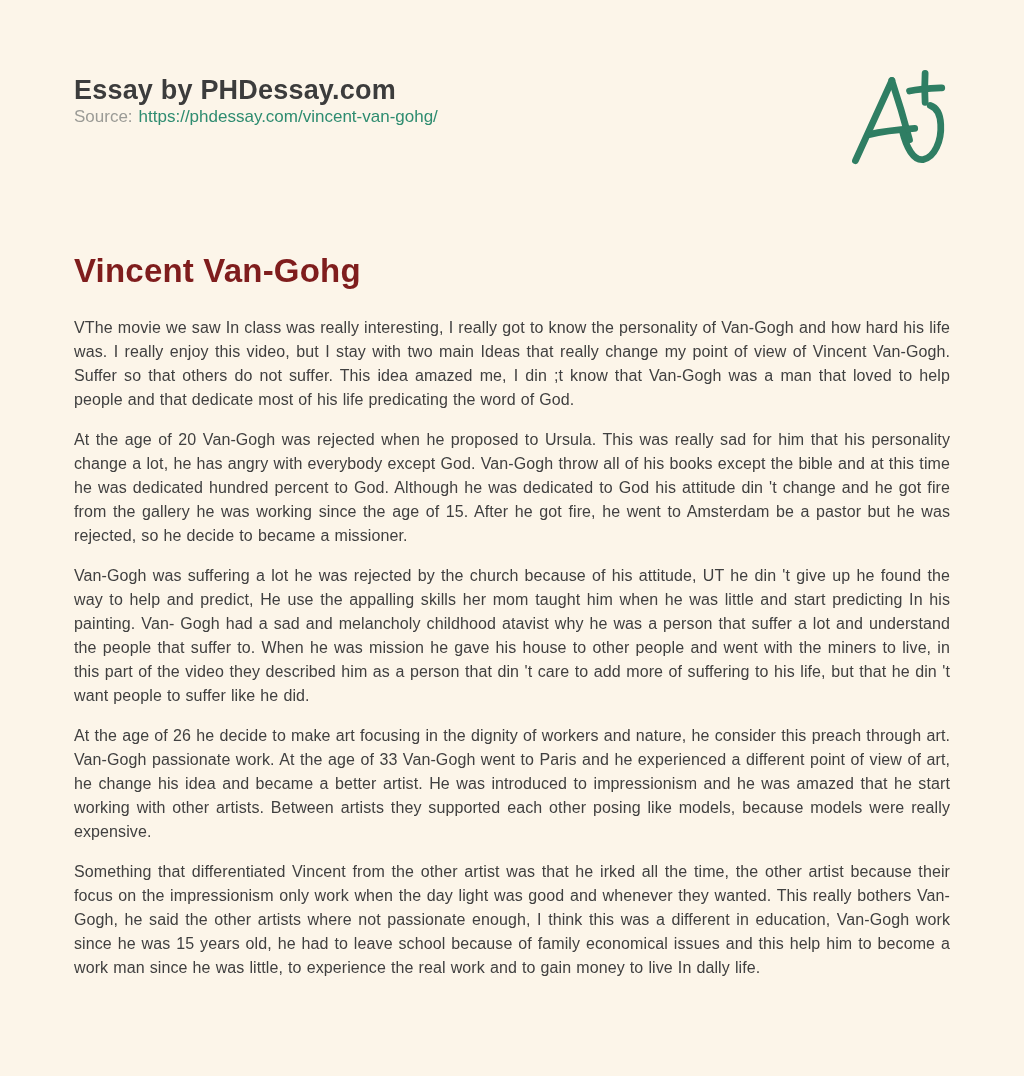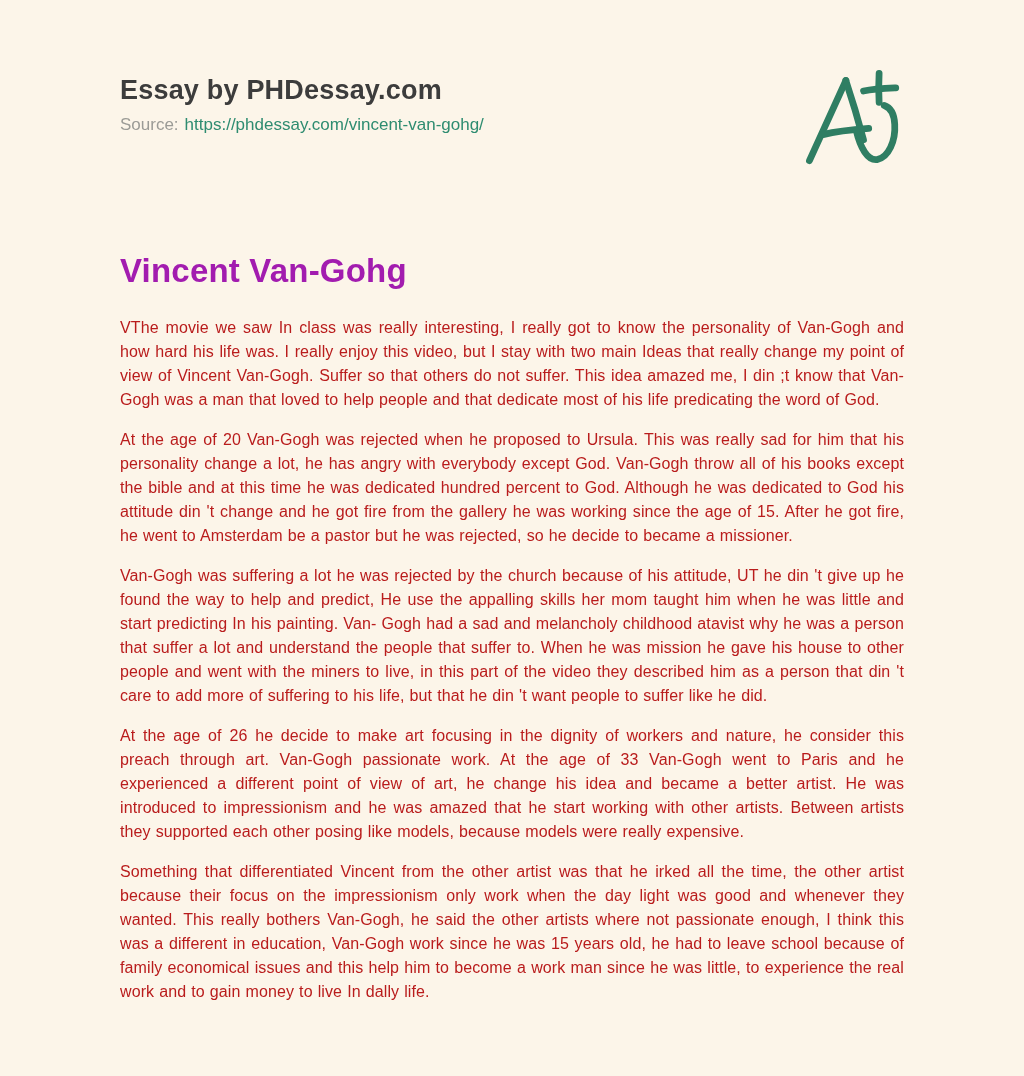--- a/index.html
+++ b/index.html
@@ -11,41 +11,41 @@
   }
 
   body {
     background: #FCF5E9;
     font-family: "Liberation Sans", "DejaVu Sans", sans-serif;
   }
 
   .page {
     width: 1024px;
     height: 1076px;
-    padding: 0 120px;
+    padding: 0 74px;
     position: relative;
   }
 
   .page-header {
     display: flex;
     justify-content: space-between;
     align-items: flex-start;
     padding-top: 74px;
   }
 
   .brand-title {
     font-size: 27px;
     font-weight: 700;
     color: #3C3C3C;
     letter-spacing: 0.2px;
     line-height: 1.2;
   }
 
   .source-line {
-    margin-top: 8px;
+    margin-top: 0;
     font-size: 17px;
     line-height: 1.3;
   }
 
   .source-label {
     color: #9B9B96;
     margin-right: 6px;
   }
 
   .source-link {
@@ -58,32 +58,32 @@
     height: 104px;
     margin-top: -8px;
     margin-right: 2px;
     flex: 0 0 auto;
   }
 
   .essay-title {
     margin-top: 82px;
     font-size: 33px;
     font-weight: 700;
-    color: #a21caf;
+    color: #7f1d1d;
     letter-spacing: 0.2px;
   }
 
   .essay-body {
     margin-top: 26px;
   }
 
   .essay-body p {
     font-size: 16px;
     line-height: 24px;
-    color: #b91c1c;
+    color: #404040;
     text-align: justify;
     margin-bottom: 16px;
     letter-spacing: 0.1px;
     word-spacing: 0.5px;
   }
 </style>
 </head>
 <body>
 
 <div class="page">

